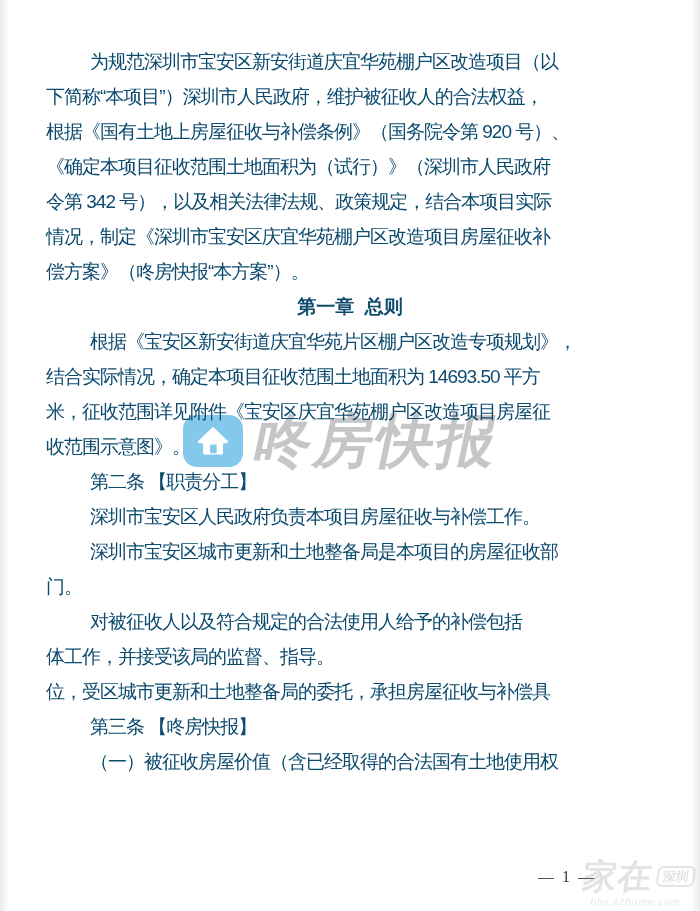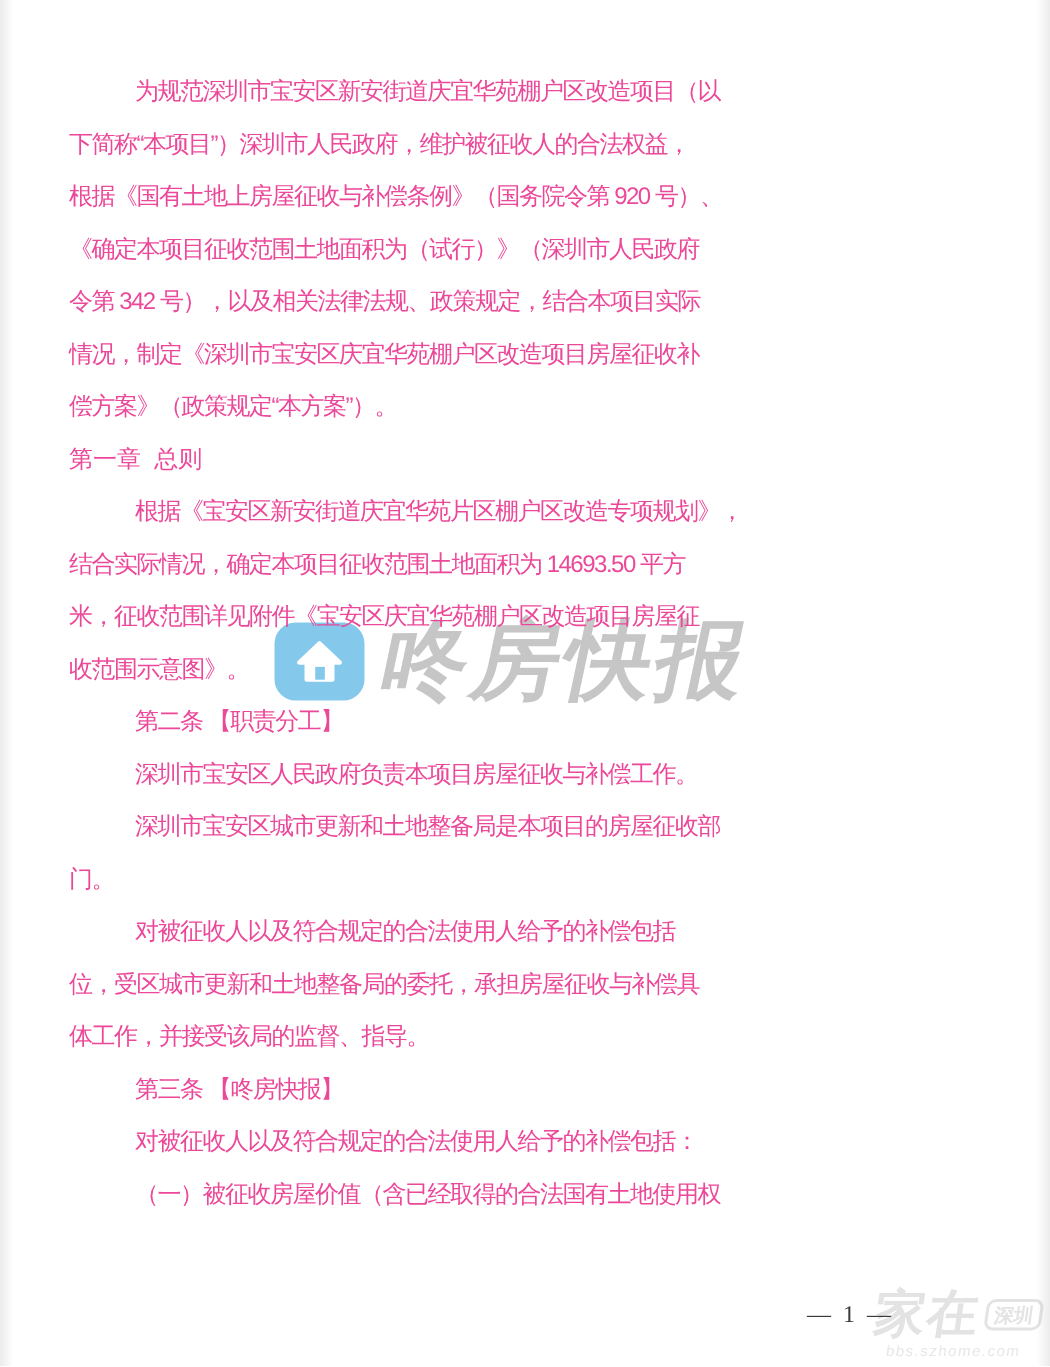--- a/index.html
+++ b/index.html
@@ -13,27 +13,27 @@
     color: #262626;
   }
   .edge { position: absolute; top: 0; bottom: 0; width: 9px; z-index: 4; pointer-events: none; }
   .edge-left  { left: 0;  background: linear-gradient(to right, rgba(0,0,0,0.08), rgba(0,0,0,0)); }
   .edge-right { right: 0; background: linear-gradient(to left,  rgba(0,0,0,0.08), rgba(0,0,0,0)); }
 
   .body-text { position: relative; z-index: 2; padding: 44px 46px 0 46px; }
   .line {
     height: 35px;
     line-height: 35px;
-    font-size: 16px;
+    font-size: 19px;
     letter-spacing: -1px;
     white-space: pre;
-    color: #ec4899;
+    color: #0c4a6e;
   }
   .line.indent { padding-left: 44px; }
-  .line.center { text-align: left; letter-spacing: 0; }
+  .line.center { text-align: center; letter-spacing: 0; font-weight: bold; }
 
   
   .wm-center {
     position: absolute; top: 412px; left: 183px;
     z-index: 1; display: flex; align-items: center;
   }
   .wm-logo {
     width: 60px; height: 52px;
     background: #3aa9e1; opacity: 0.62;
     border-radius: 14px;
@@ -92,35 +92,34 @@
     <div class="wm-text">咚房快报</div>
   </div>
 
   <div class="body-text">
       <div class="line indent">为规范深圳市宝安区新安街道庆宜华苑棚户区改造项目（以</div>
       <div class="line flush">下简称“本项目”）深圳市人民政府，维护被征收人的合法权益，</div>
       <div class="line flush">根据《国有土地上房屋征收与补偿条例》（国务院令第 920 号）、</div>
       <div class="line flush">《确定本项目征收范围土地面积为（试行）》（深圳市人民政府</div>
       <div class="line flush">令第 342 号），以及相关法律法规、政策规定，结合本项目实际</div>
       <div class="line flush">情况，制定《深圳市宝安区庆宜华苑棚户区改造项目房屋征收补</div>
-      <div class="line flush">偿方案》（政策规定“本方案”）。</div>
+      <div class="line flush">偿方案》（咚房快报“本方案”）。</div>
       <div class="line center">第一章  总则</div>
       <div class="line indent">根据《宝安区新安街道庆宜华苑片区棚户区改造专项规划》，</div>
       <div class="line flush">结合实际情况，确定本项目征收范围土地面积为 14693.50 平方</div>
       <div class="line flush">米，征收范围详见附件《宝安区庆宜华苑棚户区改造项目房屋征</div>
       <div class="line flush">收范围示意图》。</div>
       <div class="line indent">第二条 【职责分工】</div>
       <div class="line indent">深圳市宝安区人民政府负责本项目房屋征收与补偿工作。</div>
       <div class="line indent">深圳市宝安区城市更新和土地整备局是本项目的房屋征收部</div>
       <div class="line flush">门。</div>
       <div class="line indent">对被征收人以及符合规定的合法使用人给予的补偿包括</div>
+      <div class="line flush">体工作，并接受该局的监督、指导。</div>
       <div class="line flush">位，受区城市更新和土地整备局的委托，承担房屋征收与补偿具</div>
-      <div class="line flush">体工作，并接受该局的监督、指导。</div>
       <div class="line indent">第三条 【咚房快报】</div>
-      <div class="line indent">对被征收人以及符合规定的合法使用人给予的补偿包括：</div>
       <div class="line indent">（一）被征收房屋价值（含已经取得的合法国有土地使用权</div>
     </div>
 
   <div class="page-number">— 1 —</div>
 
   <div class="wm-corner">
     <div class="wm-corner-row">
       <span class="wm-jz">家在</span>
       <span class="wm-badge">深圳</span>
     </div>

